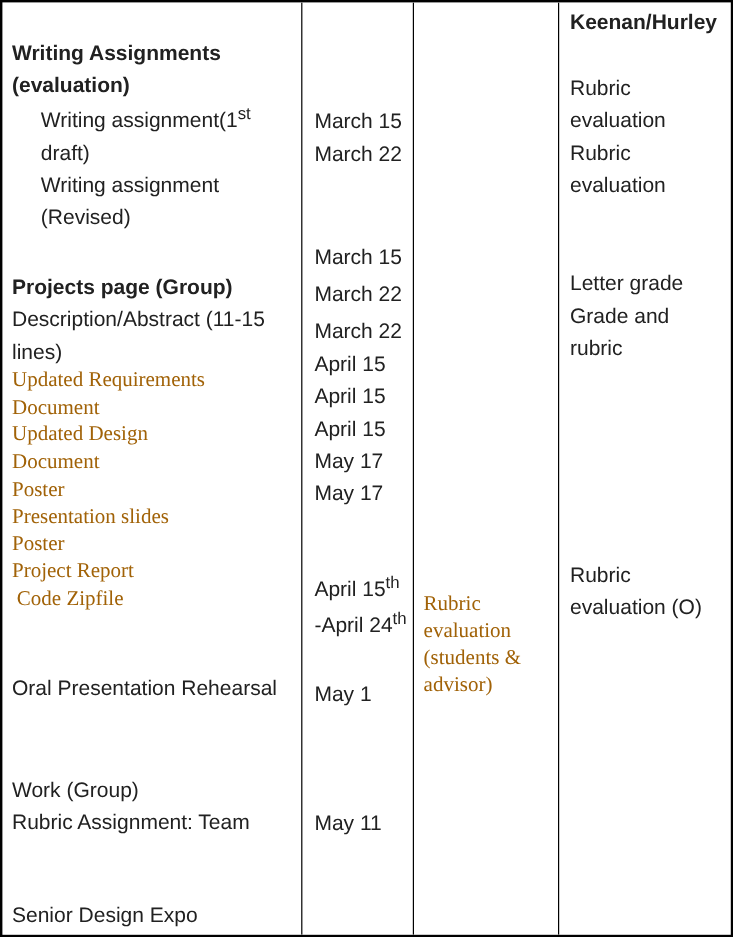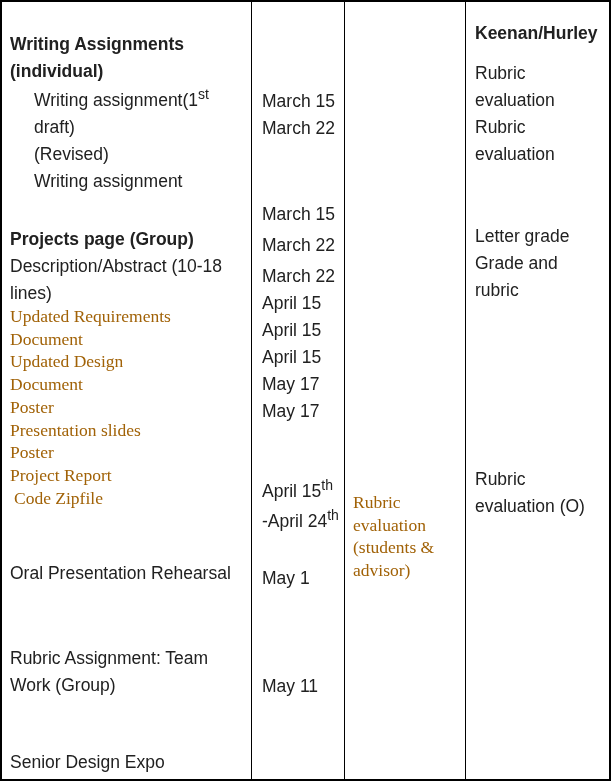--- a/index.html
+++ b/index.html
@@ -40,61 +40,61 @@
   
   .d-writing{top:86px;}
   .d-proj-a{top:197px;line-height:31px;}
   .d-proj-b{top:288px;}
   .d-range{top:474px;line-height:30px;}
   .d-oral{top:563px;}
   .d-team{top:671px;}
   
   .e-eval{top:489px;}
   
-  .g-header{top:18px;}
+  .g-header{top:3px;}
   .g-writing{top:58px;}
   .g-projects{top:221px;}
   .g-zip{top:464px;}
 </style>
 </head>
 <body>
 
 <div class="page">
 
   <div class="col col-1">
     <div class="block bold b-writing-title">
       <div>Writing Assignments</div>
-      <div>(individual)</div>
+      <div>(evaluation)</div>
     </div>
     <div class="block b-writing-items">
       <div><span>Writing assignment(1</span><sup>st</sup></div>
       <div>draft)</div>
+      <div>Writing assignment</div>
       <div>(Revised)</div>
-      <div>Writing assignment</div>
     </div>
     <div class="block b-projects">
       <div class="bold">Projects page (Group)</div>
-      <div>Description/Abstract (10-18</div>
+      <div>Description/Abstract (11-15</div>
       <div>lines)</div>
     </div>
     <div class="block serif b-serif-items">
       <div>Updated Requirements</div>
       <div>Document</div>
       <div>Updated Design</div>
       <div>Document</div>
       <div>Poster</div>
       <div>Presentation slides</div>
       <div>Poster</div>
       <div>Project Report</div>
       <div class="pad-sm">Code Zipfile</div>
     </div>
     <div class="block b-oral">Oral Presentation Rehearsal</div>
     <div class="block b-teamwork">
+      <div>Work (Group)</div>
       <div>Rubric Assignment: Team</div>
-      <div>Work (Group)</div>
     </div>
     <div class="block b-expo">Senior Design Expo</div>
   </div>
 
   <div class="col col-2">
     <div class="block d-writing">
       <div>March 15</div>
       <div>March 22</div>
     </div>
     <div class="block d-proj-a">

